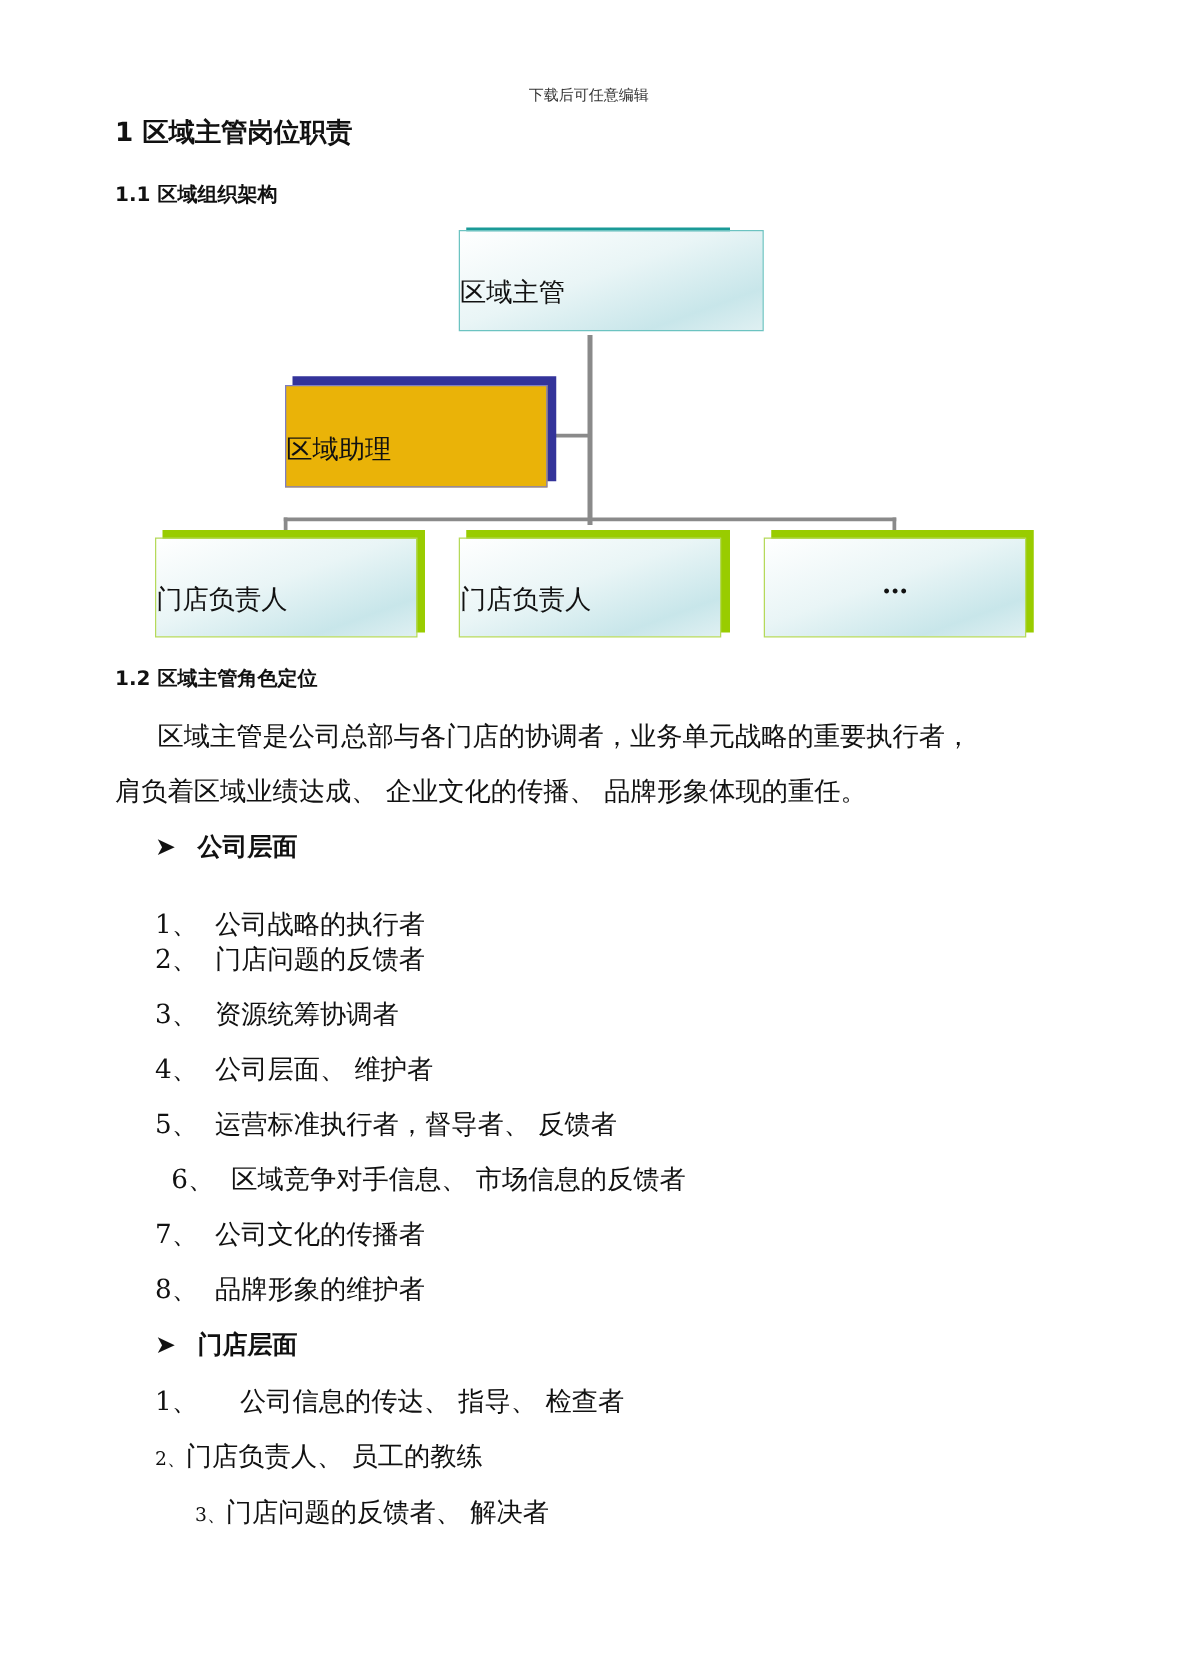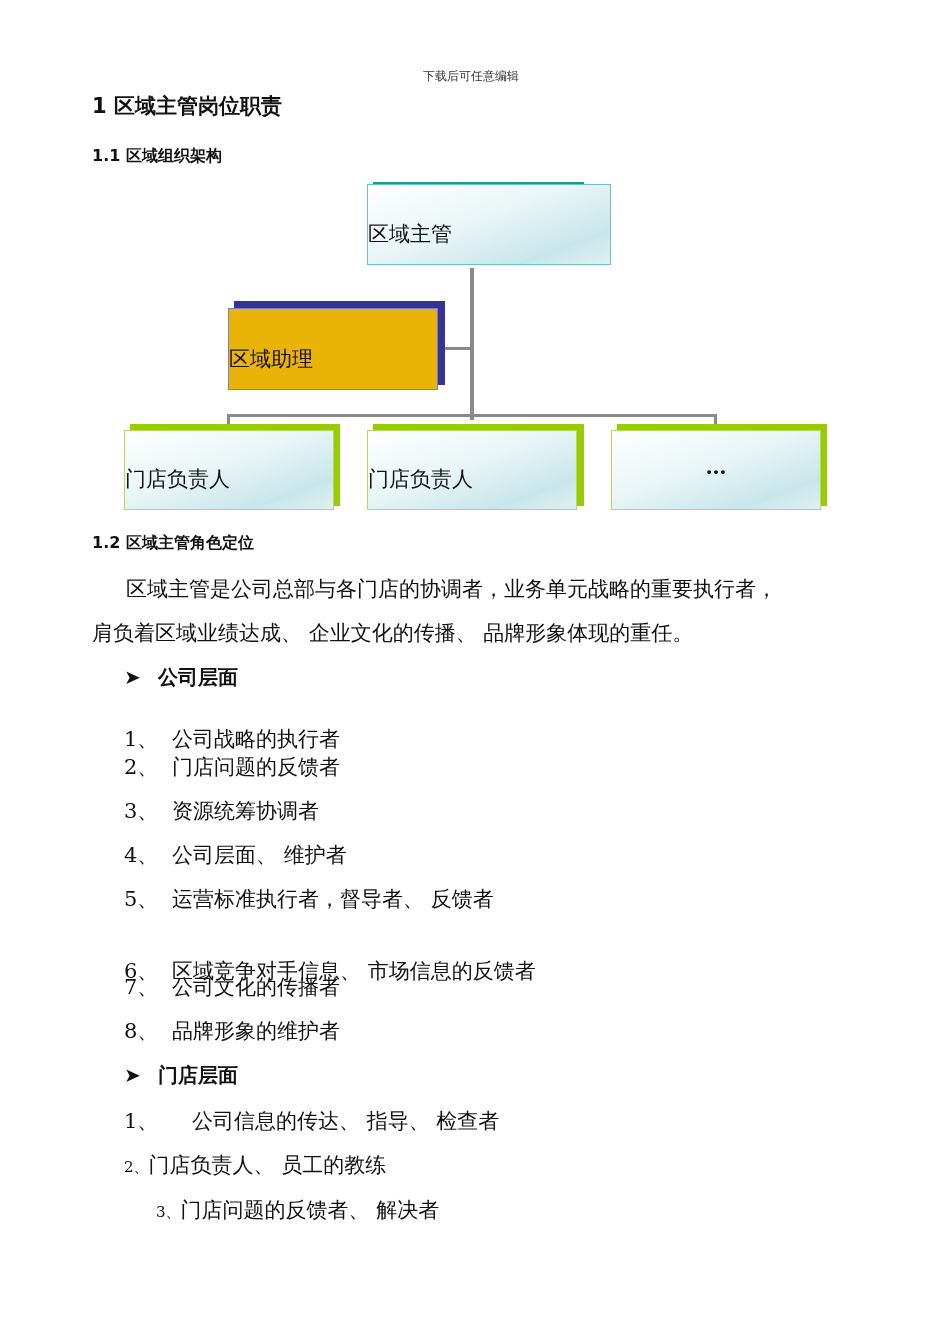--- a/index.html
+++ b/index.html
@@ -77,21 +77,21 @@
 
 <div class="abs bullet" style="top:664px;">
   <span class="arrow">➤</span><span>公司层面</span>
 </div>
 
 <div class="abs item" style="top:725px;"><span class="num">1、</span><span>公司战略的执行者</span></div>
 <div class="abs item" style="top:753px;"><span class="num">2、</span><span>门店问题的反馈者</span></div>
 <div class="abs item" style="top:797px;"><span class="num">3、</span><span>资源统筹协调者</span></div>
 <div class="abs item" style="top:841px;"><span class="num">4、</span><span>公司层面、 维护者</span></div>
 <div class="abs item" style="top:885px;"><span class="num">5、</span><span>运营标准执行者，督导者、 反馈者</span></div>
-<div class="abs item" style="top:957px;"><span class="num">6、</span><span>区域竞争对手信息、 市场信息的反馈者</span></div>
+<div class="abs item" style="top:929px;margin-left:13px;"><span class="num">6、</span><span>区域竞争对手信息、 市场信息的反馈者</span></div>
 <div class="abs item" style="top:973px;"><span class="num">7、</span><span>公司文化的传播者</span></div>
 <div class="abs item" style="top:1017px;"><span class="num">8、</span><span>品牌形象的维护者</span></div>
 
 <div class="abs bullet" style="top:1062px;">
   <span class="arrow">➤</span><span>门店层面</span>
 </div>
 
 <div class="abs item wide" style="top:1107px;"><span class="num">1、</span><span>公司信息的传达、 指导、 检查者</span></div>
 <div class="abs item tight" style="top:1151px;"><span class="num">2、</span><span>门店负责人、 员工的教练</span></div>
 <div class="abs item tight" style="top:1196px;margin-left:32px;"><span class="num">3、</span><span>门店问题的反馈者、 解决者</span></div>

